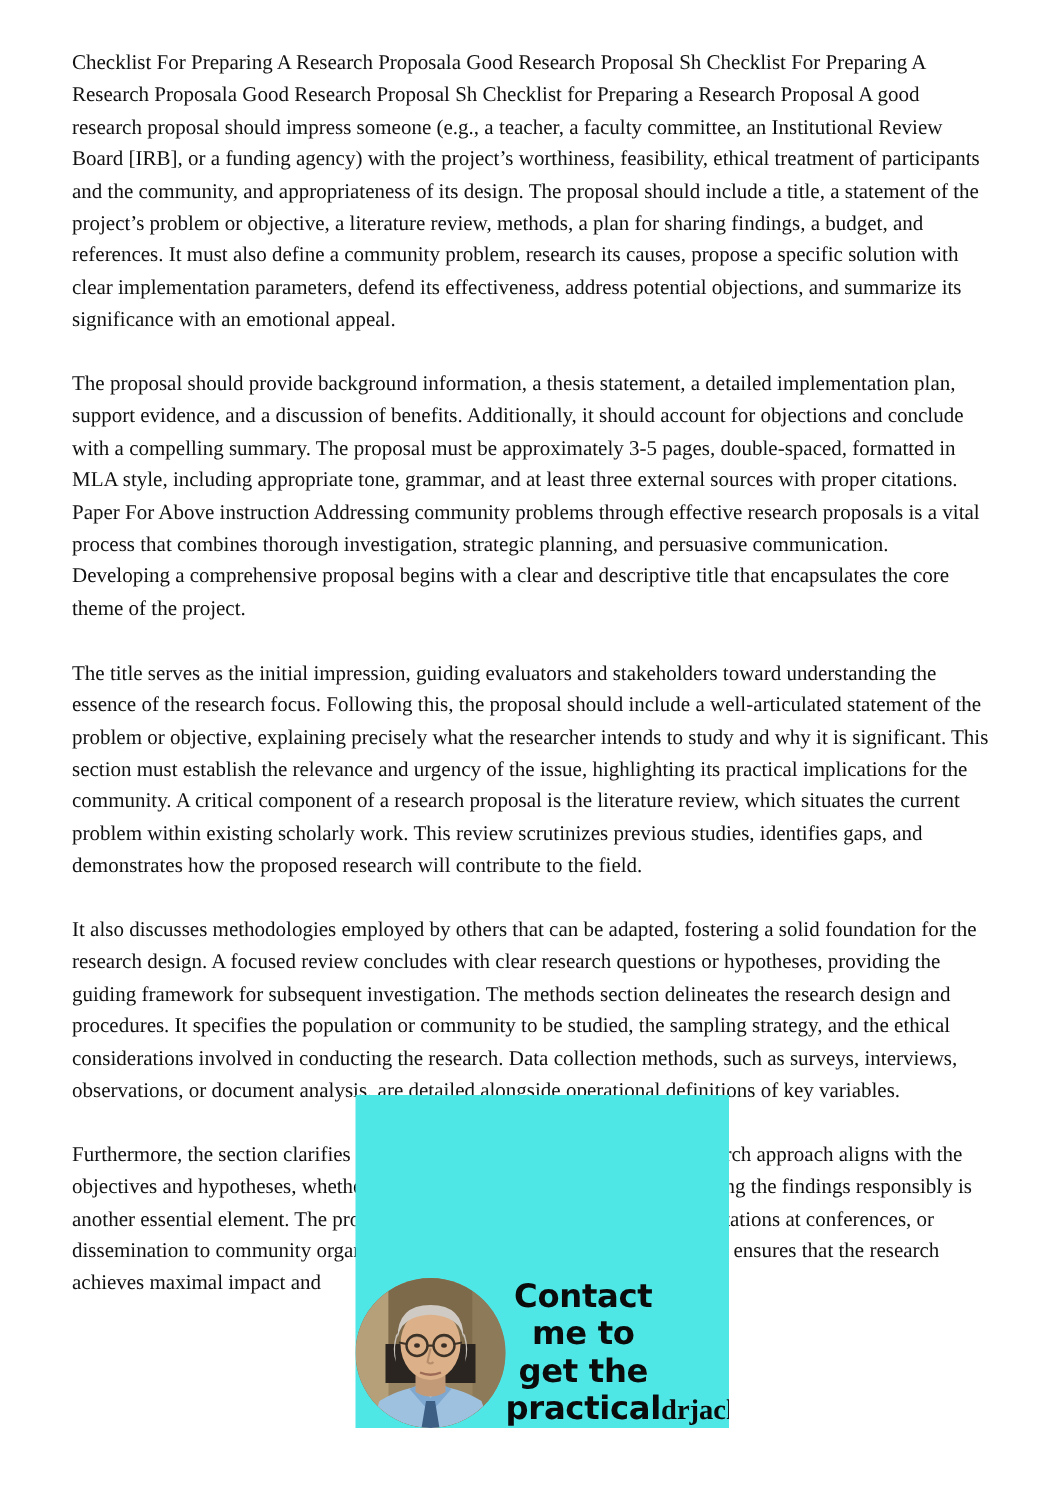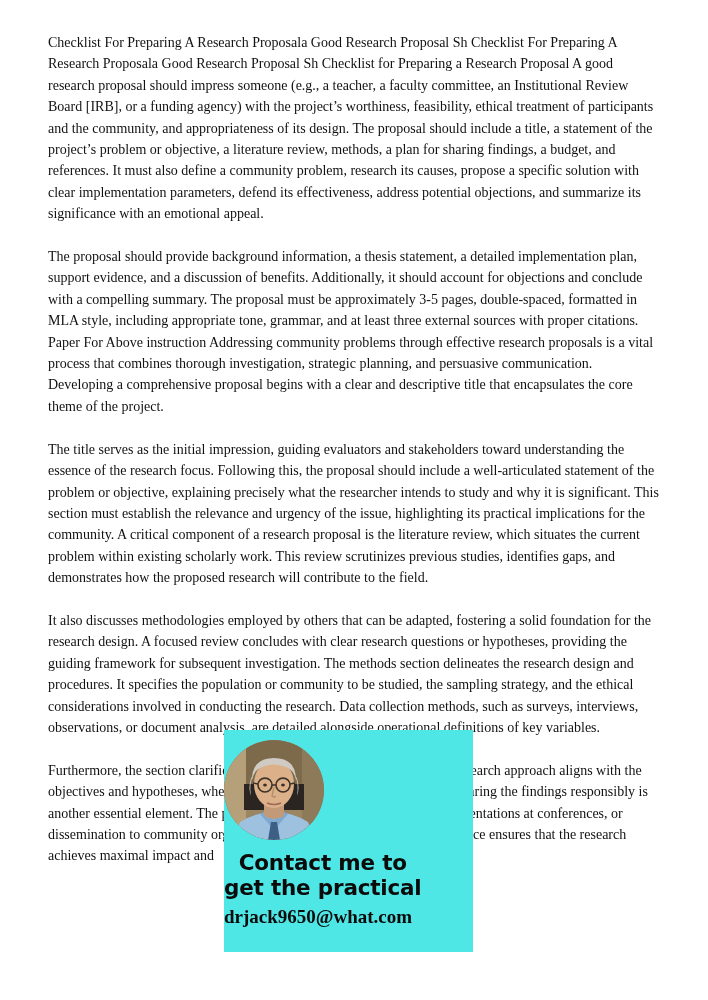--- a/index.html
+++ b/index.html
@@ -34,29 +34,29 @@
     line-height: 21.4px;
     color: #111111;
     text-align: left;
     margin: 0 0 21.4px 0;
     white-space: normal;
   }
 
   
   #contact-overlay {
     position: absolute;
-    left: 224px;
+    left: 237px;
     top: 730px;
     width: 249px;
     height: 222px;
     background: #4FE6E6;
     z-index: 50;
     display: flex;
-    flex-direction: column;
-    align-items: flex-start;
+    flex-direction: row;
+    align-items: flex-end;
     box-sizing: border-box;
     padding-top: 10px;
     overflow: hidden;
   }
 
   #avatar {
     width: 100px;
     height: 100px;
     border-radius: 50%;
     overflow: hidden;

